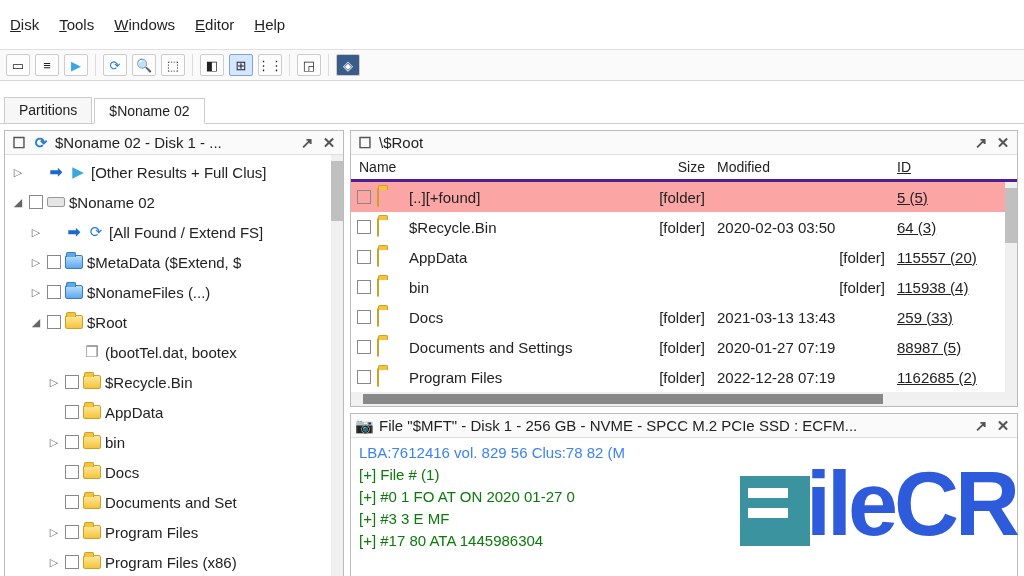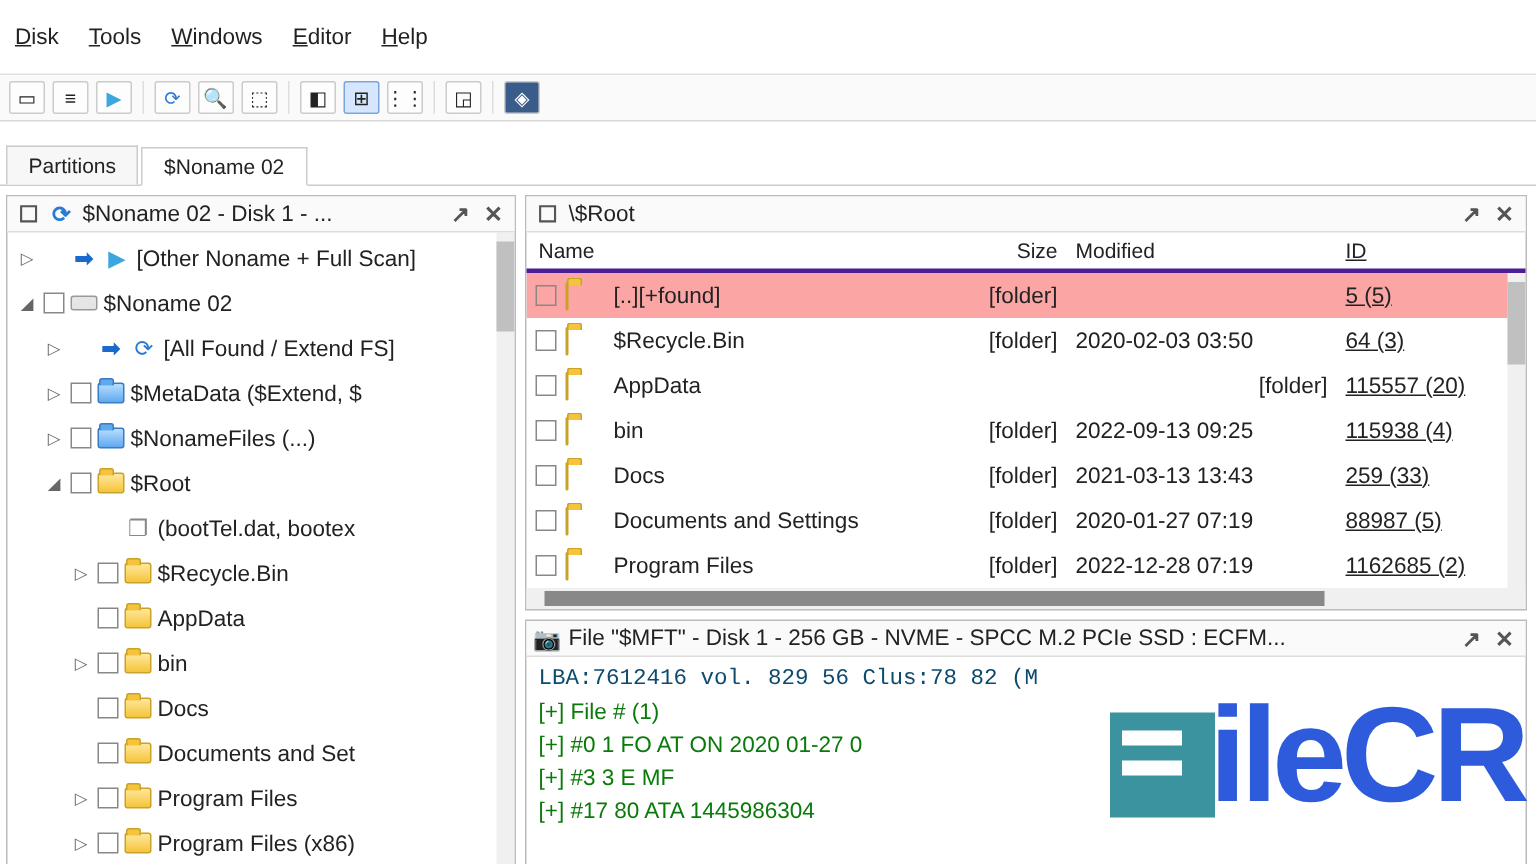--- a/index.html
+++ b/index.html
@@ -58,21 +58,21 @@
 .list-row.sel { background: #fca5a5; }
 .list-row .cb { width: 14px; height: 14px; border: 1px solid #888; margin: 0 6px; }
 .list-row .ic { width: 18px; height: 16px; margin-right: 6px; }
 
 .scroll-h { height: 14px; background: #f0f0f0; display: flex; align-items: center; }
 .scroll-h .thumb { height: 10px; background: #888; margin-left: 12px; width: 520px; }
 
 
 .hex-body { flex: 1; font-family: "Consolas", monospace; font-size: 15px; padding: 4px 8px; line-height: 22px; position: relative; overflow: hidden; }
 .hex-body .k { color: #0a7a0a; }
-.hex-body .b { color: #0c4a6e; font-family: Liberation Mono, monospace; }
+.hex-body .b { color: #3b82f6; }
 
 
 .folder-ic { width: 18px; height: 14px; background: linear-gradient(#ffe79b, #f5c43c); border: 1px solid #c9a227; border-radius: 2px; position: relative; }
 .folder-ic::before { content: ""; position: absolute; top: -4px; left: 0; width: 8px; height: 4px; background: #f5c43c; border: 1px solid #c9a227; border-bottom: none; border-radius: 2px 2px 0 0; }
 .folder-blue { background: linear-gradient(#b9defe, #5fa9ef); border-color: #3b7bbf; }
 .folder-blue::before { background: #5fa9ef; border-color: #3b7bbf; }
 
 .disk-ic { width: 18px; height: 10px; background: #e5e5e5; border: 1px solid #999; border-radius: 2px; }
 .arrow-ic { color: #1a6acb; font-weight: bold; }
 .play-ic { color: #3ba7e0; }
@@ -131,21 +131,21 @@
     <div class="tree" id="tree">
       <div class="tree-row depth1">
           <span class="exp">▷</span>
           <span style="width:22px"></span>
           <span class="ic">
             <span class="arrow-ic">➡</span>
           </span>
           <span class="ic">
             <span class="play-ic">▶</span>
           </span>
-          <span>[Other Noname + Full Scan]</span>
+          <span>[Other Results + Full Clus]</span>
         </div>
         <div class="tree-row depth1">
           <span class="exp">◢</span>
           <span class="cb"></span>
           <span class="ic">
             <span class="disk-ic"></span>
           </span>
           <span>$Noname 02</span>
         </div>
         <div class="tree-row depth2">
@@ -290,21 +290,20 @@
             <span class="ic"><span class="folder-ic"></span></span>
             <span class="col-name" style="flex:1">AppData</span>
             <span class="col-size">[folder]</span>
             <span class="col-id">115557 (20)</span>
           </div>
           <div class="list-row">
             <span class="cb"></span>
             <span class="ic"><span class="folder-ic"></span></span>
             <span class="col-name" style="flex:1">bin</span>
             <span class="col-size">[folder]</span>
-            <span class="col-mod">2022-09-13 09:25</span>
             <span class="col-id">115938 (4)</span>
           </div>
           <div class="list-row">
             <span class="cb"></span>
             <span class="ic"><span class="folder-ic"></span></span>
             <span class="col-name" style="flex:1">Docs</span>
             <span class="col-size">[folder]</span>
             <span class="col-mod">2021-03-13 13:43</span>
             <span class="col-id">259 (33)</span>
           </div>

